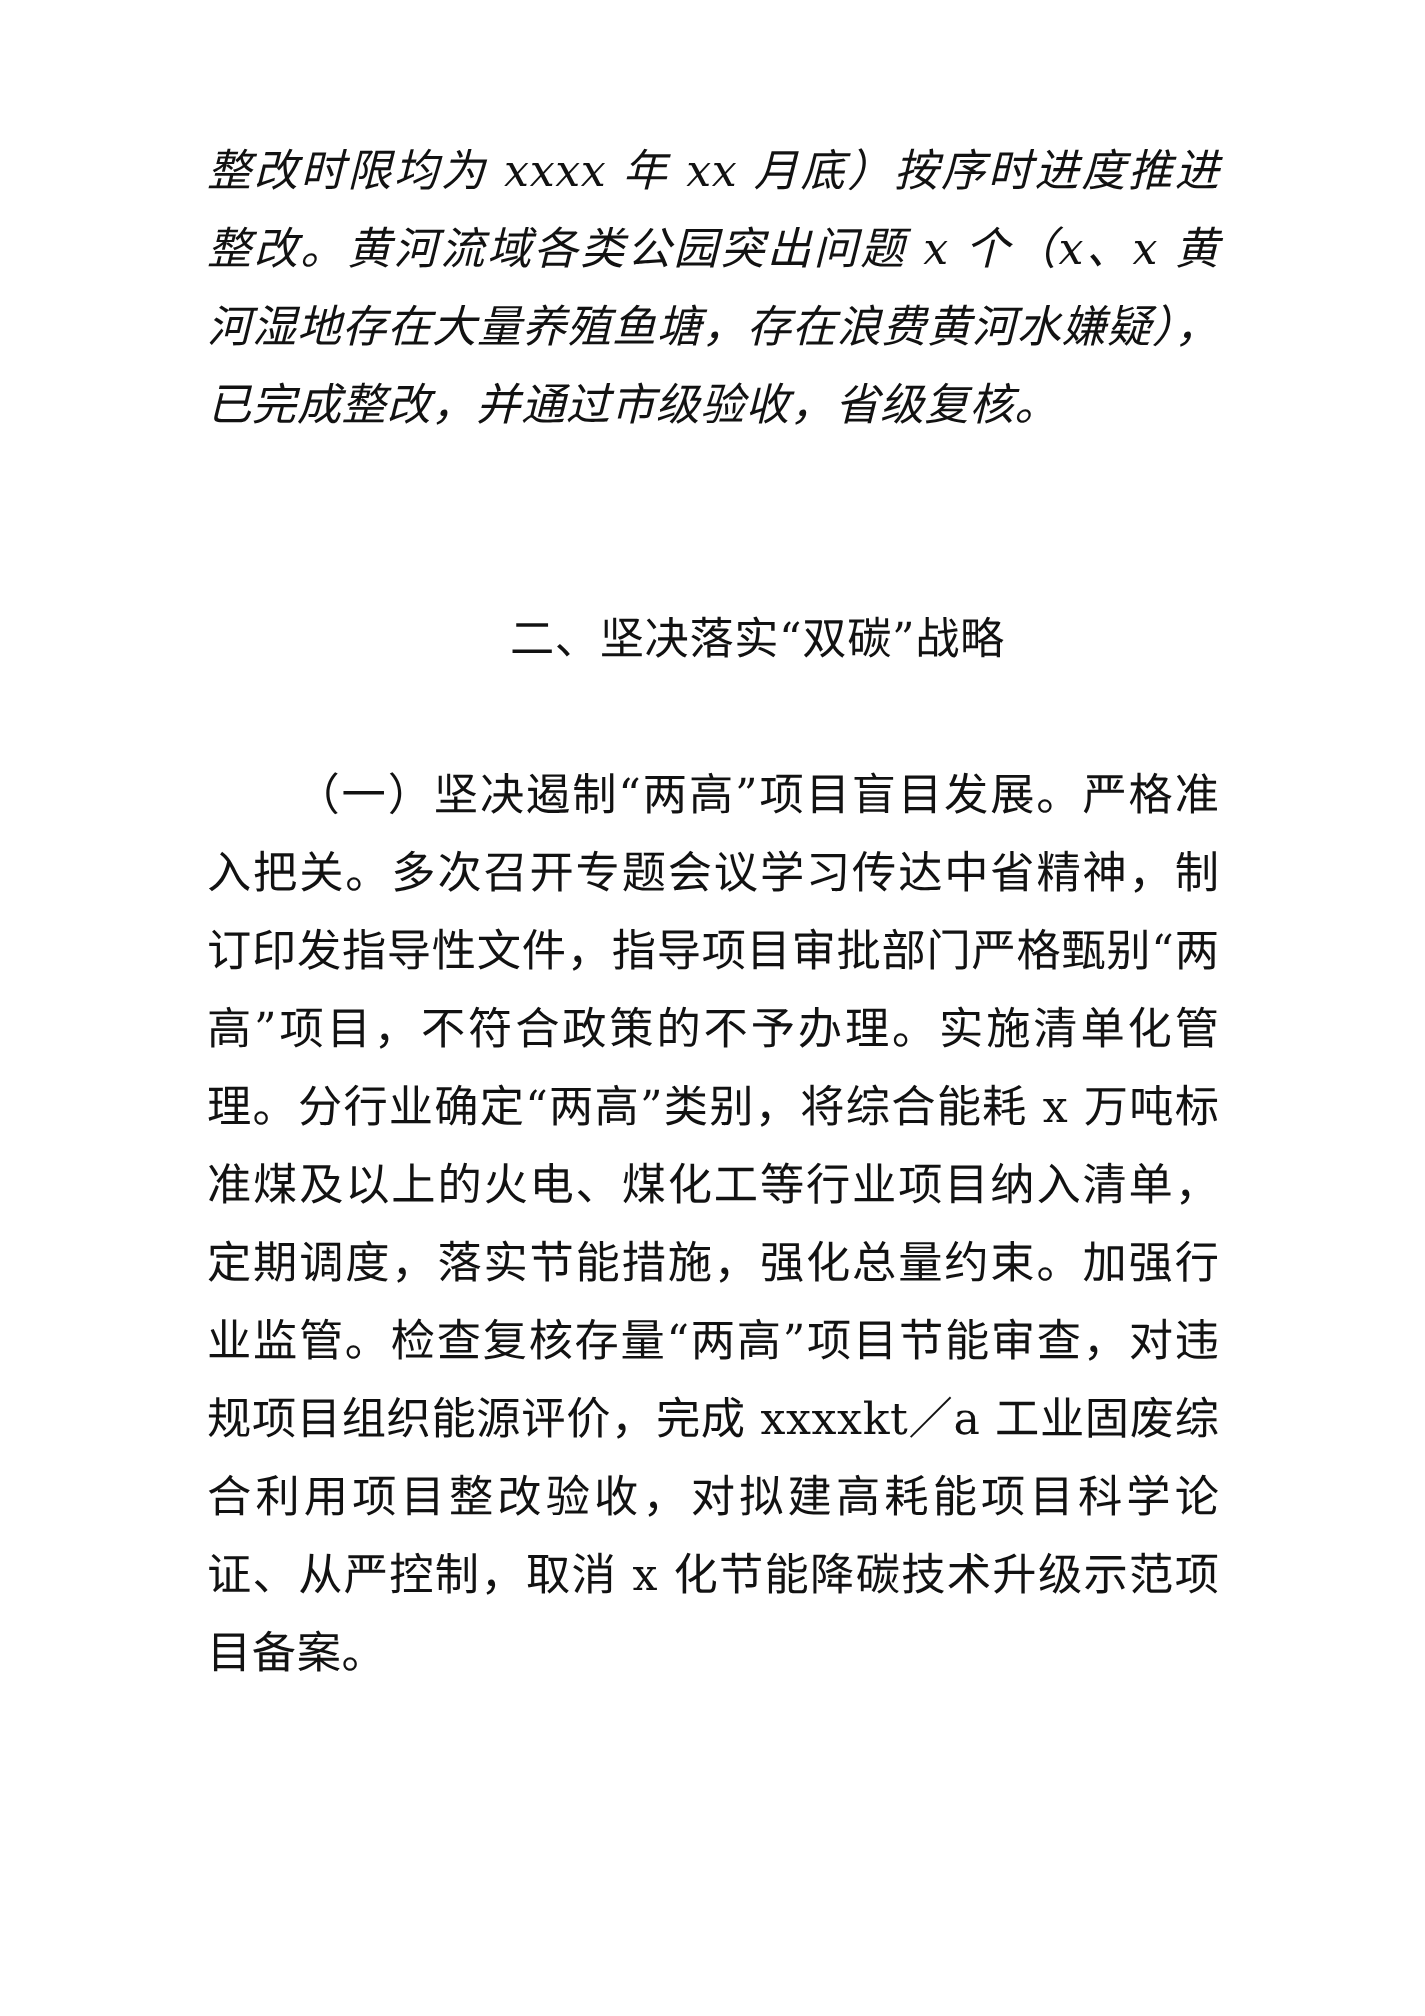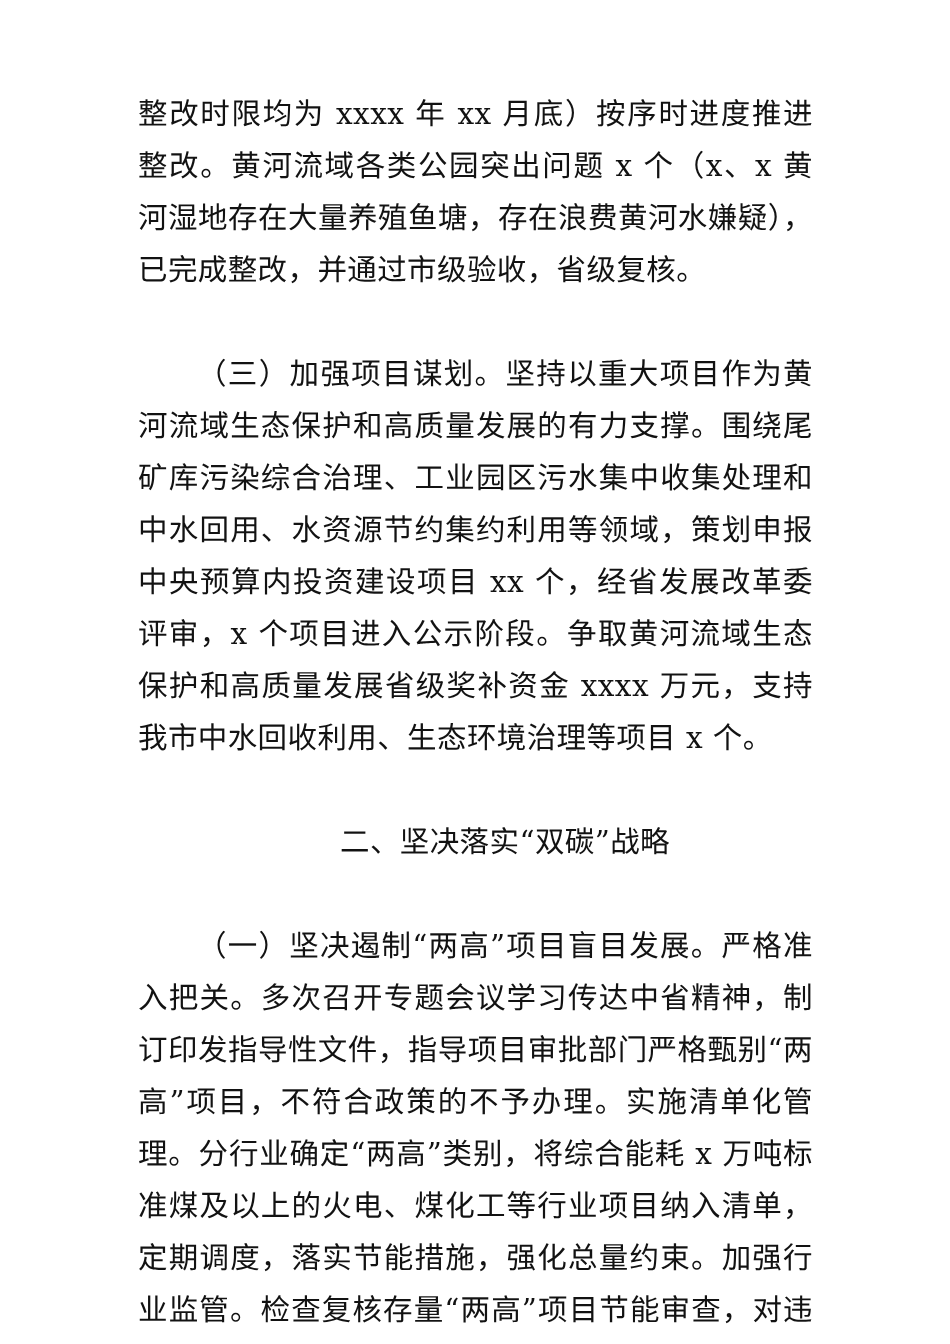--- a/index.html
+++ b/index.html
@@ -36,20 +36,21 @@
     text-indent: 2em;
     margin: 0;
     letter-spacing: 0.4px;
     -webkit-font-smoothing: antialiased;
     word-break: break-all;
   }
 
   
   .para.no-indent {
     text-indent: 0;
+    font-style: italic;
   }
 
   
   .gap {
     height: 52px;
   }
 
   
   .heading {
     font-family: "DejaVu Serif", "Liberation Serif", serif;
@@ -66,21 +67,20 @@
 <body>
 
 <div class="page">
 
   <div class="text-column">
 
     <p class="para no-indent">整改时限均为 xxxx 年 xx 月底）按序时进度推进整改。黄河流域各类公园突出问题 x 个（x、x 黄河湿地存在大量养殖鱼塘，存在浪费黄河水嫌疑），已完成整改，并通过市级验收，省级复核。</p>
 
     <div class="gap"></div>
 
-    <p class="para">（三）加强项目谋划。坚持以重大项目作为黄河流域生态保护和高质量发展的有力支撑。围绕尾矿库污染综合治理、工业园区污水集中收集处理和中水回用、水资源节约集约利用等领域，策划申报中央预算内投资建设项目 xx 个，经省发展改革委评审，x 个项目进入公示阶段。争取黄河流域生态保护和高质量发展省级奖补资金 xxxx 万元，支持我市中水回收利用、生态环境治理等项目 x 个。</p>
 
     <div class="gap"></div>
 
     <p class="heading">二、坚决落实“双碳”战略</p>
 
     <div class="gap"></div>
 
     <p class="para">（一）坚决遏制“两高”项目盲目发展。严格准入把关。多次召开专题会议学习传达中省精神，制订印发指导性文件，指导项目审批部门严格甄别“两高”项目，不符合政策的不予办理。实施清单化管理。分行业确定“两高”类别，将综合能耗 x 万吨标准煤及以上的火电、煤化工等行业项目纳入清单，定期调度，落实节能措施，强化总量约束。加强行业监管。检查复核存量“两高”项目节能审查，对违规项目组织能源评价，完成 xxxxkt／a 工业固废综合利用项目整改验收，对拟建高耗能项目科学论证、从严控制，取消 x 化节能降碳技术升级示范项目备案。</p>
 
   </div>

